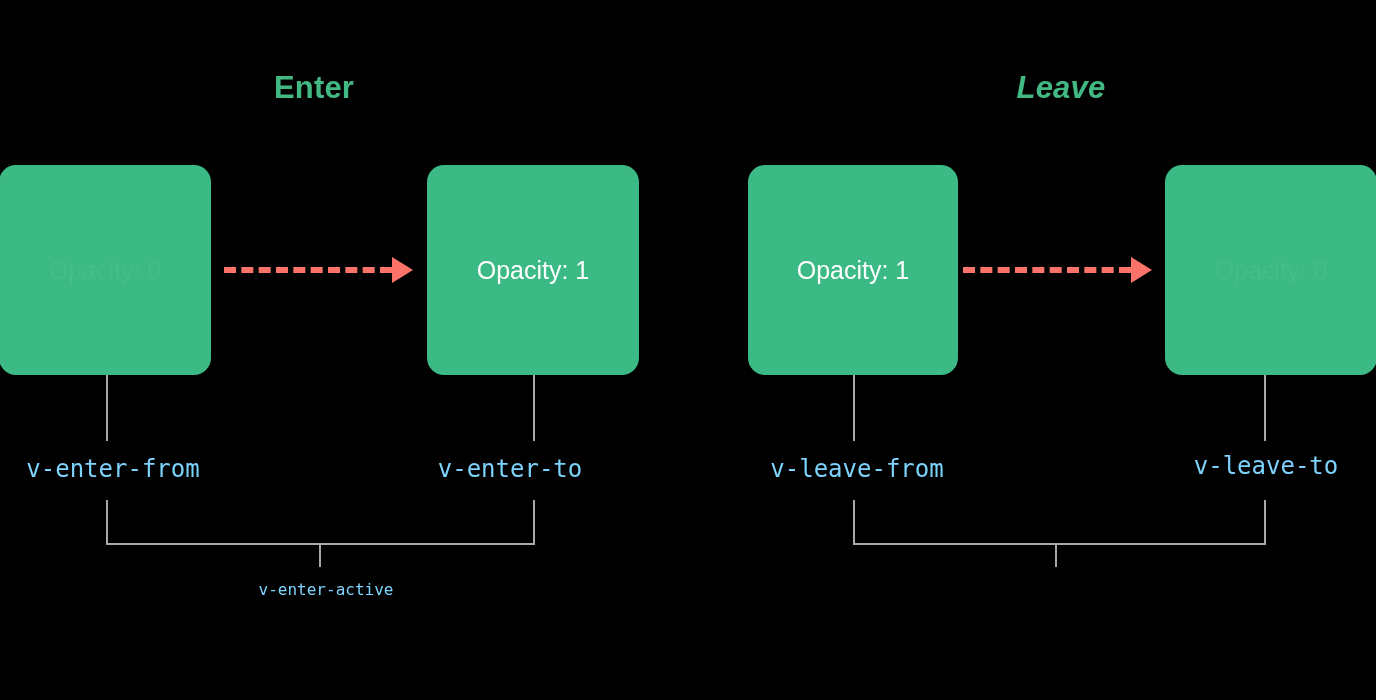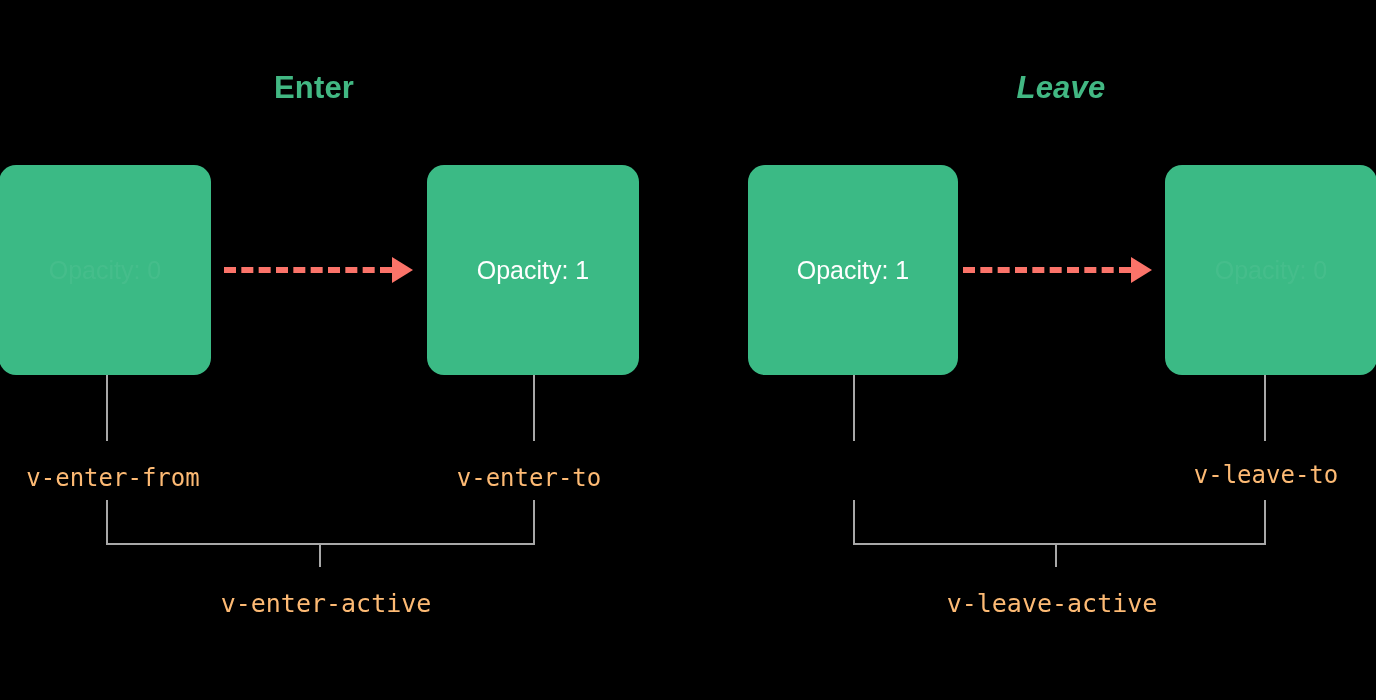--- a/index.html
+++ b/index.html
@@ -83,29 +83,28 @@
     position: absolute;
     height: 2px;
     background: #a8a8a8;
   }
 
   
   .css-class-label {
     position: absolute;
     font-family: "DejaVu Sans Mono", "Liberation Mono", monospace;
     font-size: 24px;
-    color: #fdba74;
+    color: #7dd3fc;
     white-space: nowrap;
     transform: translateX(-50%);
     text-align: center;
     line-height: 1;
-    margin-top: 9px;
   }
   .css-class-label.active-label {
-    font-size: 25px;
+    font-size: 16px;
   }
 </style>
 </head>
 <body>
 
 <div id="stage">
 
   <div class="section-title" style="left:314px; top:70px;">Enter</div>
 
   <div class="section-title" style="left:1061px; top:70px;font-style:italic;">Leave</div>
@@ -134,35 +133,35 @@
   <div class="arrow" style="left:963px; top:260px; width:192px;">
     <div class="arrow-shaft" style="width:168px;"></div>
     <div class="arrow-head" style="left:168px;"></div>
   </div>
 
   <div class="vline" style="left:106px; top:375px; height:66px;"></div>
   <div class="vline" style="left:533px; top:375px; height:66px;"></div>
 
   <div class="css-class-label" style="left:113px; top:457px;">v-enter-from</div>
 
-  <div class="css-class-label" style="left:529px; top:457px;">v-enter-to</div>
+  <div class="css-class-label" style="left:510px; top:457px;">v-enter-to</div>
 
   <div class="vline" style="left:106px; top:500px; height:45px;"></div>
   <div class="hline" style="left:106px; top:543px; width:429px;"></div>
   <div class="vline" style="left:533px; top:500px; height:45px;"></div>
   <div class="vline" style="left:319px; top:543px; height:24px;"></div>
 
   <div class="css-class-label active-label" style="left:326px; top:582px;">v-enter-active</div>
 
   <div class="vline" style="left:853px; top:375px; height:66px;"></div>
   <div class="vline" style="left:1264px; top:375px; height:66px;"></div>
 
+  <div class="css-class-label" style="left:857px; top:457px;">v-leave-from</div>
 
   <div class="css-class-label" style="left:1266px; top:454px;">v-leave-to</div>
 
   <div class="vline" style="left:853px; top:500px; height:45px;"></div>
   <div class="hline" style="left:853px; top:543px; width:413px;"></div>
   <div class="vline" style="left:1264px; top:500px; height:45px;"></div>
   <div class="vline" style="left:1055px; top:543px; height:24px;"></div>
 
-  <div class="css-class-label active-label" style="left:1052px; top:582px;">v-leave-active</div>
 
 </div>
 
 </body></html>

